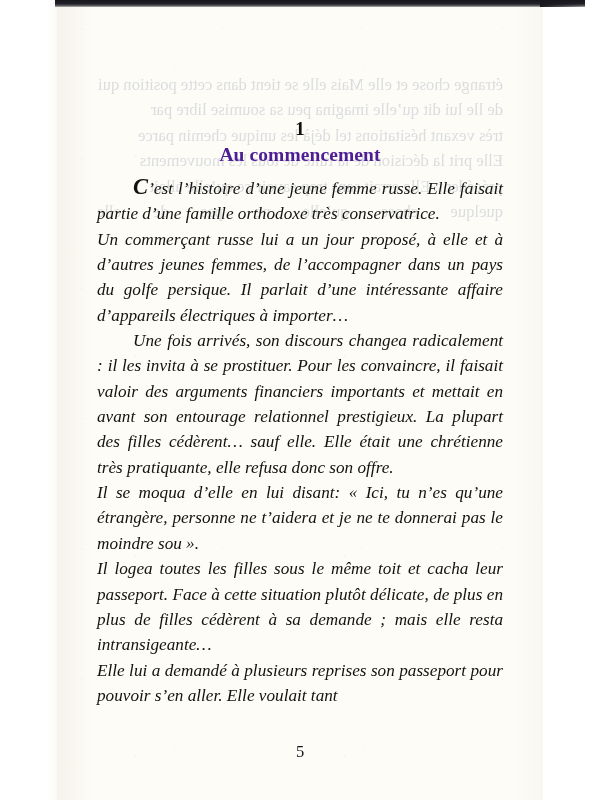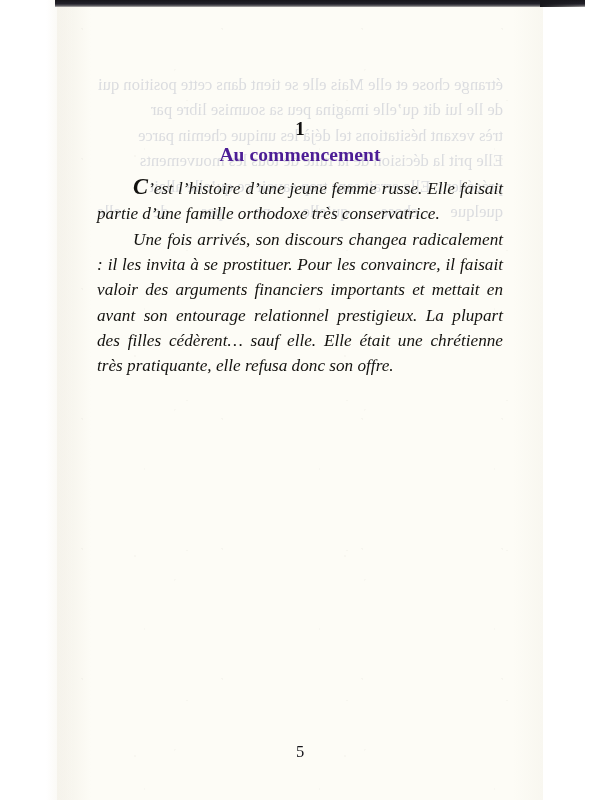--- a/index.html
+++ b/index.html
@@ -222,21 +222,25 @@
     <p>quelque chose qu’elle ne pas de elle</p>
   </div>
 
   <div class="content">
 
     <div class="chapter-num">1</div>
     <div class="chapter-title">Au commencement</div>
 
     <div class="body-text">
       <p class="indent"><span class="dropcap">C</span><span>’est l’histoire d’une jeune femme russe. Elle faisait partie d’une famille orthodoxe très conservatrice.</span></p>
+      <p>Un commerçant russe lui a un jour proposé, à elle et à d’autres jeunes femmes, de l’accompagner dans un pays du golfe persique.  Il parlait d’une intéressante affaire d’appareils électriques à importer…</p>
       <p class="indent">Une fois arrivés, son discours changea radicalement : il les invita à se prostituer. Pour les convaincre, il faisait valoir des arguments financiers importants et mettait en avant son entourage relationnel prestigieux. La plupart des filles cédèrent… sauf elle. Elle était une chrétienne très pratiquante, elle refusa donc son offre.</p>
+      <p>Il se moqua d’elle en lui disant: « Ici, tu n’es qu’une étrangère, personne ne t’aidera et je ne te donnerai pas le moindre sou ».</p>
+      <p>Il logea toutes les filles sous le même toit et cacha leur passeport. Face à cette situation plutôt délicate, de plus en plus de filles cédèrent à sa demande ; mais elle resta intransigeante…</p>
+      <p>Elle lui a demandé à plusieurs reprises son passeport pour pouvoir s’en aller. Elle voulait tant</p>
     </div>
 
     <div class="folio">5</div>
   </div>
 
   <div class="grain"></div>
 
   <div class="gutter-left"></div>
   <div class="gutter-shade"></div>
   <div class="gutter-right"></div>

